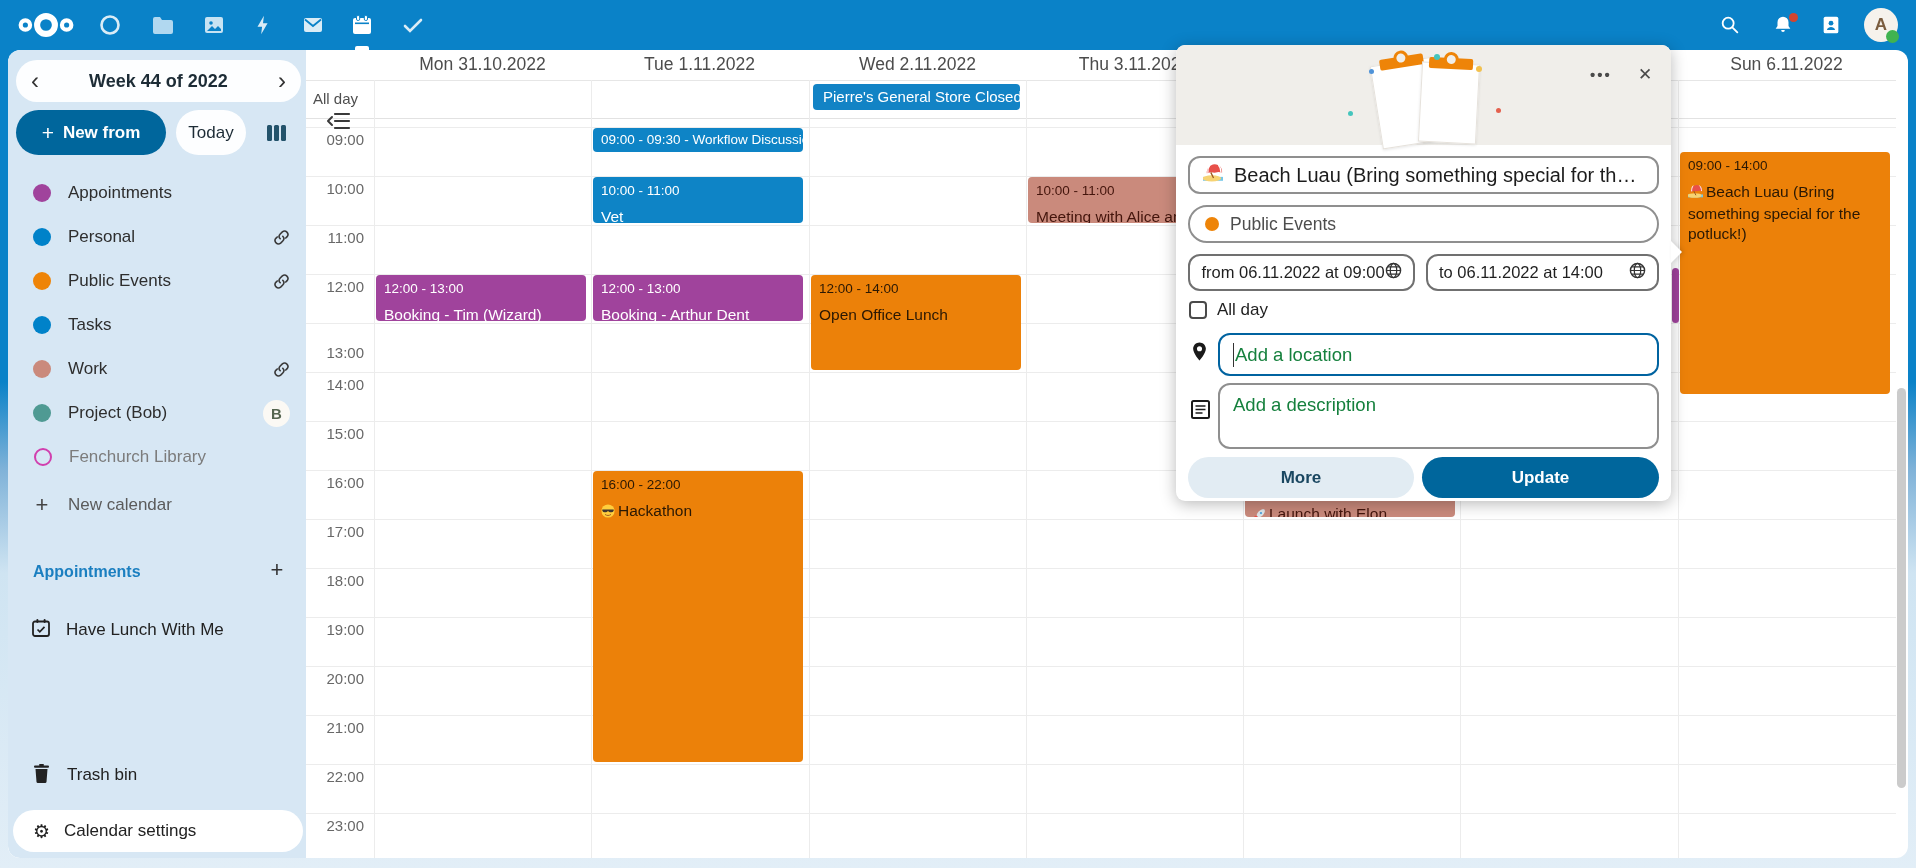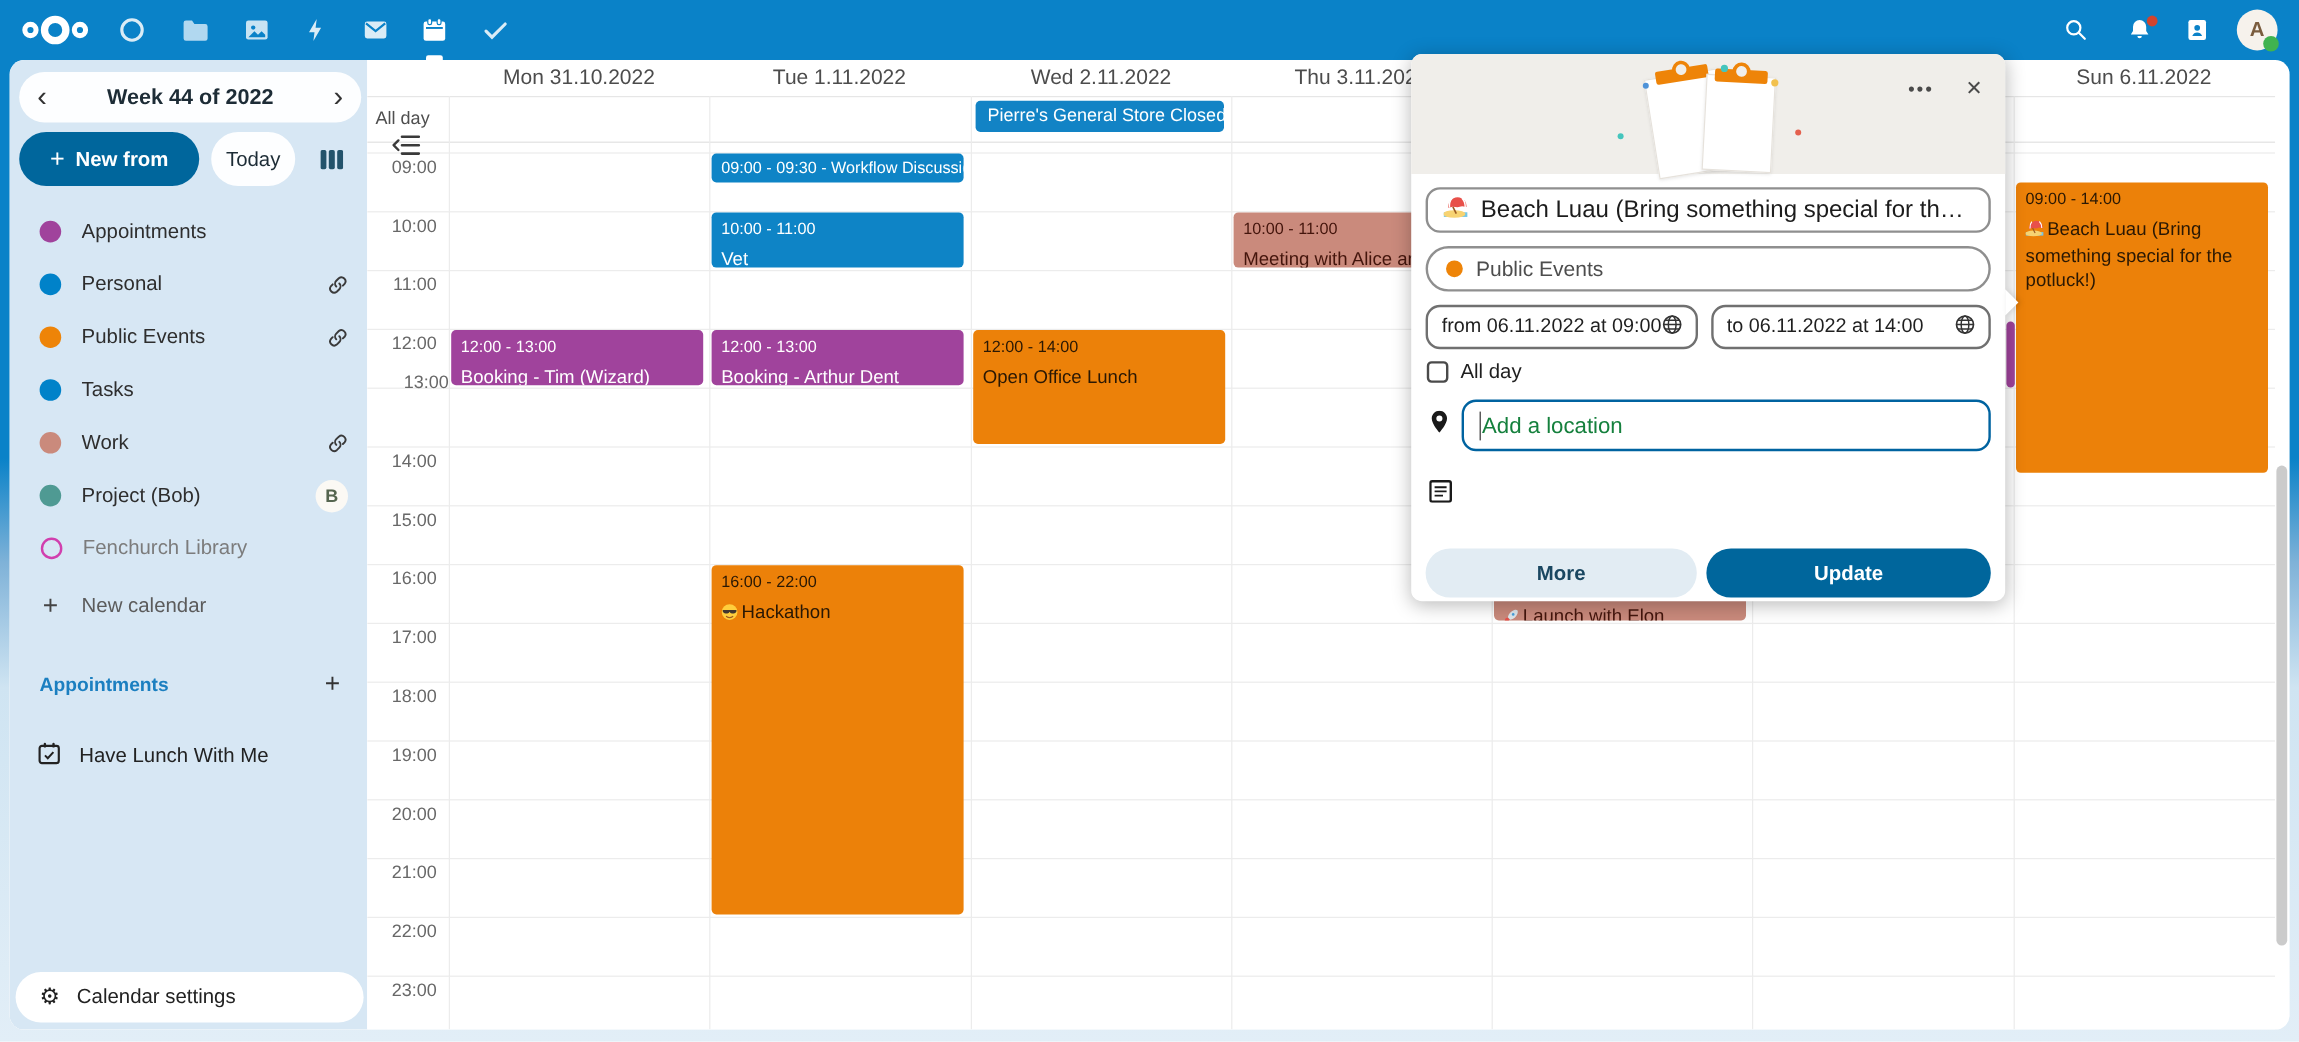--- a/index.html
+++ b/index.html
@@ -280,20 +280,30 @@
         <span class="ic">
           <svg width="20" height="20" viewBox="0 0 20 20">
               <rect x="2" y="3.5" width="16" height="14.5" rx="2" fill="none" stroke="#222" stroke-width="1.8"></rect>
               <rect x="5.4" y="1" width="2" height="4" rx="1" fill="#222"></rect>
               <rect x="12.6" y="1" width="2" height="4" rx="1" fill="#222"></rect>
               <path d="M6.5 11.5l2.3 2.3 4.7-5" stroke="#222" stroke-width="1.7" fill="none"></path>
             </svg>
         </span>
         <span class="lbl">Have Lunch With Me</span>
       </div>
+      <div id="trash-row">
+        <span class="ic">
+          <svg width="17" height="19" viewBox="0 0 17 19">
+              <rect x="1" y="1.5" width="15" height="2.2" rx="1" fill="#222"></rect>
+              <rect x="6" y="0" width="5" height="2" rx="1" fill="#222"></rect>
+              <path d="M2.5 5h12l-1 13a1.5 1.5 0 0 1-1.5 1h-7a1.5 1.5 0 0 1-1.5-1z" fill="#222"></path>
+            </svg>
+        </span>
+        <span class="lbl">Trash bin</span>
+      </div>
       <div id="settings-pill">
         <span class="gear">⚙</span>
         <span class="lbl">Calendar settings</span>
       </div>
     </aside>
 
     <section id="grid">
       <div id="head-line"></div>
       <div id="allday-line"></div>
       <div id="allday-label">All day</div>
@@ -306,21 +316,21 @@
         <div class="vline" style="left: 1372px;"></div>
         <div class="hline" style="top: 77px;"></div>
         <div class="hour-label" style="top: 81px;">09:00</div>
         <div class="hline" style="top: 126px;"></div>
         <div class="hour-label" style="top: 130px;">10:00</div>
         <div class="hline" style="top: 175px;"></div>
         <div class="hour-label" style="top: 179px;">11:00</div>
         <div class="hline" style="top: 224px;"></div>
         <div class="hour-label" style="top: 228px;">12:00</div>
         <div class="hline" style="top: 273px;"></div>
-        <div class="hour-label" style="top: 260px; padding-left: 10px;">13:00</div>
+        <div class="hour-label" style="top: 294px;">13:00</div>
         <div class="hline" style="top: 322px;"></div>
         <div class="hour-label" style="top: 326px;">14:00</div>
         <div class="hline" style="top: 371px;"></div>
         <div class="hour-label" style="top: 375px;">15:00</div>
         <div class="hline" style="top: 420px;"></div>
         <div class="hour-label" style="top: 424px;">16:00</div>
         <div class="hline" style="top: 469px;"></div>
         <div class="hour-label" style="top: 473px;">17:00</div>
         <div class="hline" style="top: 518px;"></div>
         <div class="hour-label" style="top: 522px;">18:00</div>
@@ -472,18 +482,21 @@
       <span class="caret"></span>
       <span class="ph">Add a location</span>
     </div>
 
     <div id="desc-icon">
       <svg width="19" height="19" viewBox="0 0 19 19">
           <rect x="1" y="1" width="17" height="17" rx="1.5" fill="none" stroke="#1a1a1a" stroke-width="2"></rect>
           <path d="M4.5 6h10M4.5 9.5h10M4.5 13h7" stroke="#1a1a1a" stroke-width="1.6"></path>
         </svg>
     </div>
+    <div class="pop-input" id="desc-box">
+      <span class="ph">Add a description</span>
+    </div>
 
     <div class="pop-btn" id="more-btn">More</div>
     <div class="pop-btn" id="update-btn">Update</div>
   </div>
 
 </div>
 
 </body></html>

